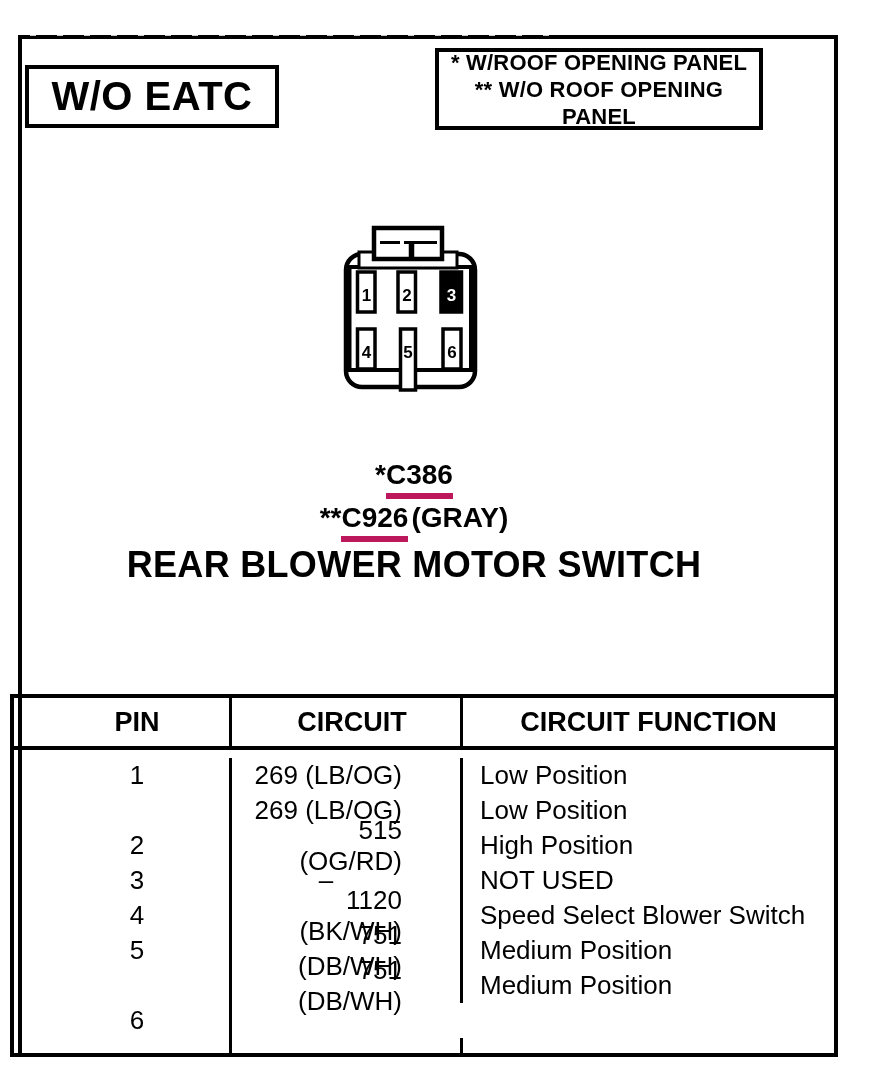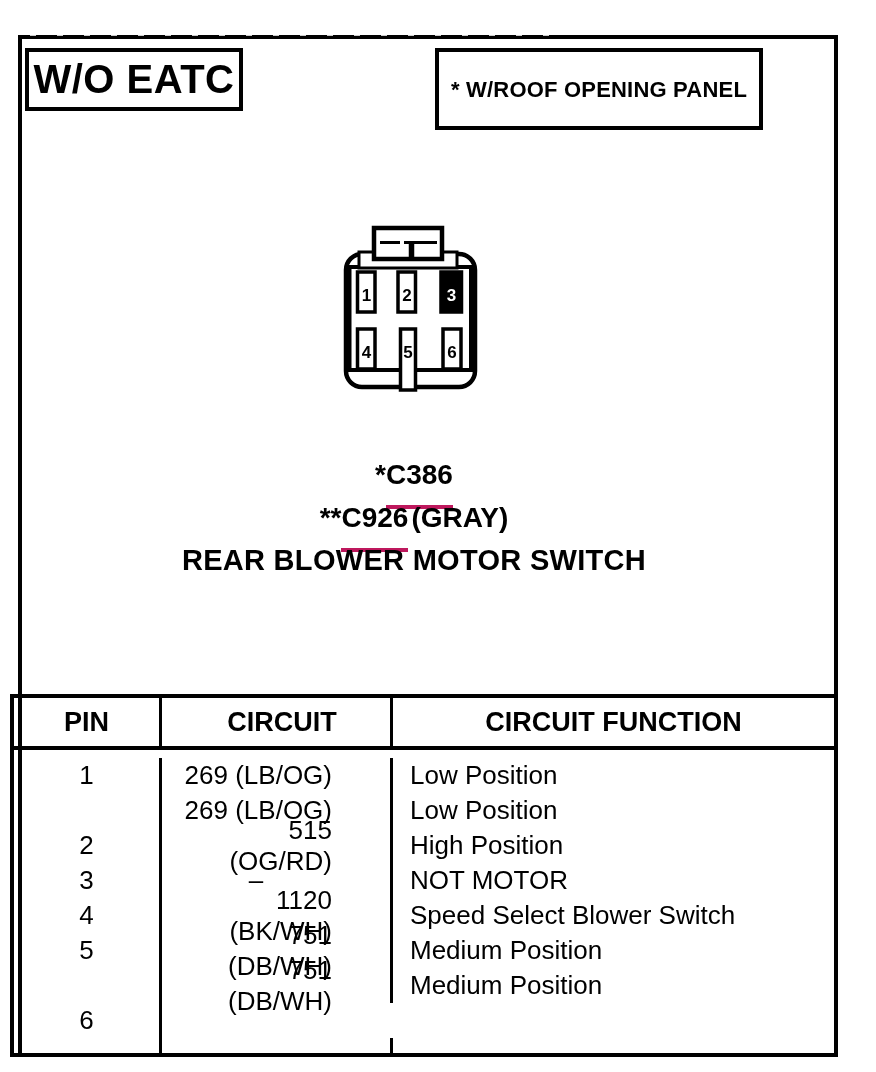--- a/index.html
+++ b/index.html
@@ -12,76 +12,77 @@
     position:absolute;left:18px;top:35px;width:820px;height:1022px;
     border:4px solid #000;box-sizing:border-box;
   }
   
   .speckle{
     position:absolute;left:30px;top:33px;width:540px;height:3px;
     background:repeating-linear-gradient(90deg,#fff 0 6px,transparent 6px 27px);
     opacity:.8;
   }
   .eatc-box{
-    position:absolute;left:25px;top:48px;width:218px;height:63px;
+    position:absolute;left:25px;top:65px;width:254px;height:63px;
     border:4px solid #000;box-sizing:border-box;
     display:flex;align-items:center;justify-content:center;
     font-size:40px;font-weight:bold;letter-spacing:.5px;
   }
   .notes-box{
     position:absolute;left:435px;top:48px;width:328px;height:82px;
     border:4px solid #000;box-sizing:border-box;
     display:flex;flex-direction:column;align-items:center;justify-content:center;
     font-size:22px;font-weight:bold;line-height:27px;text-align:center;
     letter-spacing:.2px;
   }
   .connector-svg{position:absolute;left:335px;top:220px;}
   .label-line{
     position:absolute;left:0;width:828px;display:flex;justify-content:center;
     font-weight:bold;white-space:pre;
   }
   .c386-line{top:459px;font-size:28px;}
   .c926-line{top:502px;font-size:28px;}
-  .switch-title{top:544px;font-size:29px;letter-spacing:.3px;}
-  .uline{border-bottom:4px solid #be185d;padding-bottom:14px;}
+  .switch-title{top:544px;font-size:36px;letter-spacing:.3px;}
+  .uline{border-bottom:6px solid #be185d;padding-bottom:2px;}
   .suffix{margin-left:3px;}
 
   .pin-table{
     position:absolute;left:10px;top:694px;width:828px;height:363px;
     border:4px solid #000;box-sizing:border-box;
     display:flex;flex-direction:column;
   }
   .thead{
     display:flex;border-bottom:4px solid #000;height:52px;box-sizing:border-box;
     font-weight:bold;font-size:27px;
   }
   .th{display:flex;align-items:center;justify-content:center;box-sizing:border-box;}
   .tbody{display:flex;flex-direction:column;flex:1;padding-top:8px;}
   .tr{display:flex;height:35px;flex:0 0 35px;font-size:26px;}
   .tr.filler{flex:1 1 auto;height:auto;}
   .td{display:flex;align-items:center;box-sizing:border-box;}
-  .col-pin{width:148px;border-right:3px solid #000;justify-content:center;}
+  .col-pin{width:187px;border-right:3px solid #000;justify-content:center;margin-left:31px;}
   .col-circuit{width:231px;border-right:3px solid #000;padding-left:18px;}
   .col-func{flex:1;padding-left:17px;}
   .circuit-inner{display:inline-block;width:152px;text-align:center;}
   .col-circuit .circuit-inner{text-align:right;}
   .col-circuit .circuit-inner.centered{text-align:center;}
 </style>
 </head>
 <body>
 
 <div class="page-border"></div>
 <div class="speckle"></div>
 
 <div class="eatc-box">
   <span>W/O EATC</span>
 </div>
 
 <div class="notes-box">
   <span>*  W/ROOF OPENING PANEL</span>
+  <span>**  W/O ROOF OPENING PANEL</span>
 </div>
 
 <svg class="connector-svg" width="150" height="175" viewBox="335 220 150 175">
 
   <rect x="346" y="254" width="129" height="133" rx="16" fill="#fff" stroke="#000" stroke-width="4.5"></rect>
 
   <rect x="349.5" y="267" width="121.5" height="103" fill="#fff" stroke="#000" stroke-width="4"></rect>
 
   <rect x="359" y="252" width="98" height="16" fill="#fff" stroke="#000" stroke-width="3"></rect>
 
@@ -152,21 +153,21 @@
           <span class="circuit-inner">515 (OG/RD)</span>
         </div>
     <div class="td col-func">High Position</div>
   </div>
 
   <div class="tr">
     <div class="td col-pin">3</div>
     <div class="td col-circuit">
           <span class="circuit-inner centered">–</span>
         </div>
-    <div class="td col-func">NOT MOTOR</div>
+    <div class="td col-func">NOT USED</div>
   </div>
 
   <div class="tr">
     <div class="td col-pin">4</div>
     <div class="td col-circuit">
           <span class="circuit-inner">1120 (BK/WH)</span>
         </div>
     <div class="td col-func">Speed Select Blower Switch</div>
   </div>
 

